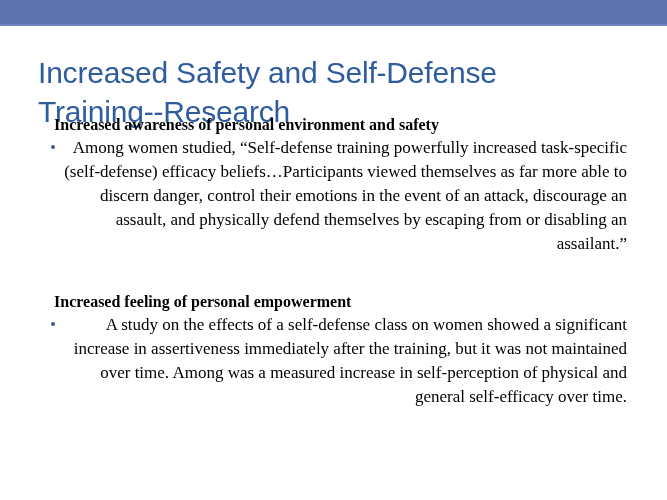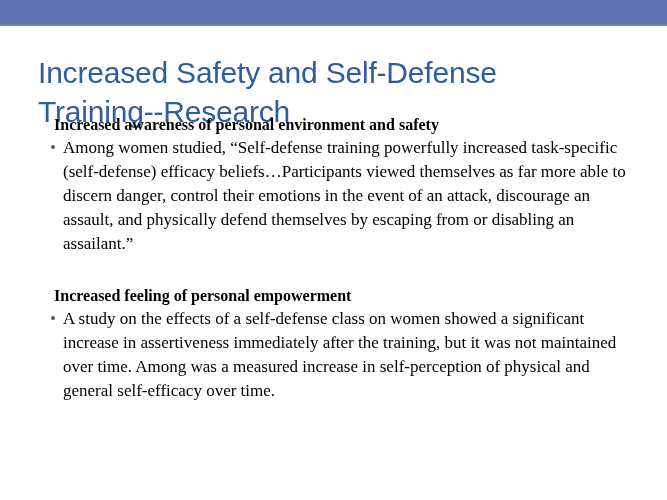--- a/index.html
+++ b/index.html
@@ -92,29 +92,29 @@
     width: 4px;
     height: 4px;
     background: #3A5A8C;
     border-radius: 50%;
     display: block;
   }
 
   .bullet-text {
     display: block;
     white-space: pre-line;
-    text-align: left;
+    text-align: right;
   }
 
   .spacer-block {
     height: 26px;
   }
 
   #block-2 {
-    margin-top: 3px;
+    margin-top: 9px;
   }
 </style>
 </head>
 <body>
 
 <div id="slide">
 
   <div id="top-band"></div>
   <div id="top-band-rule"></div>
 

